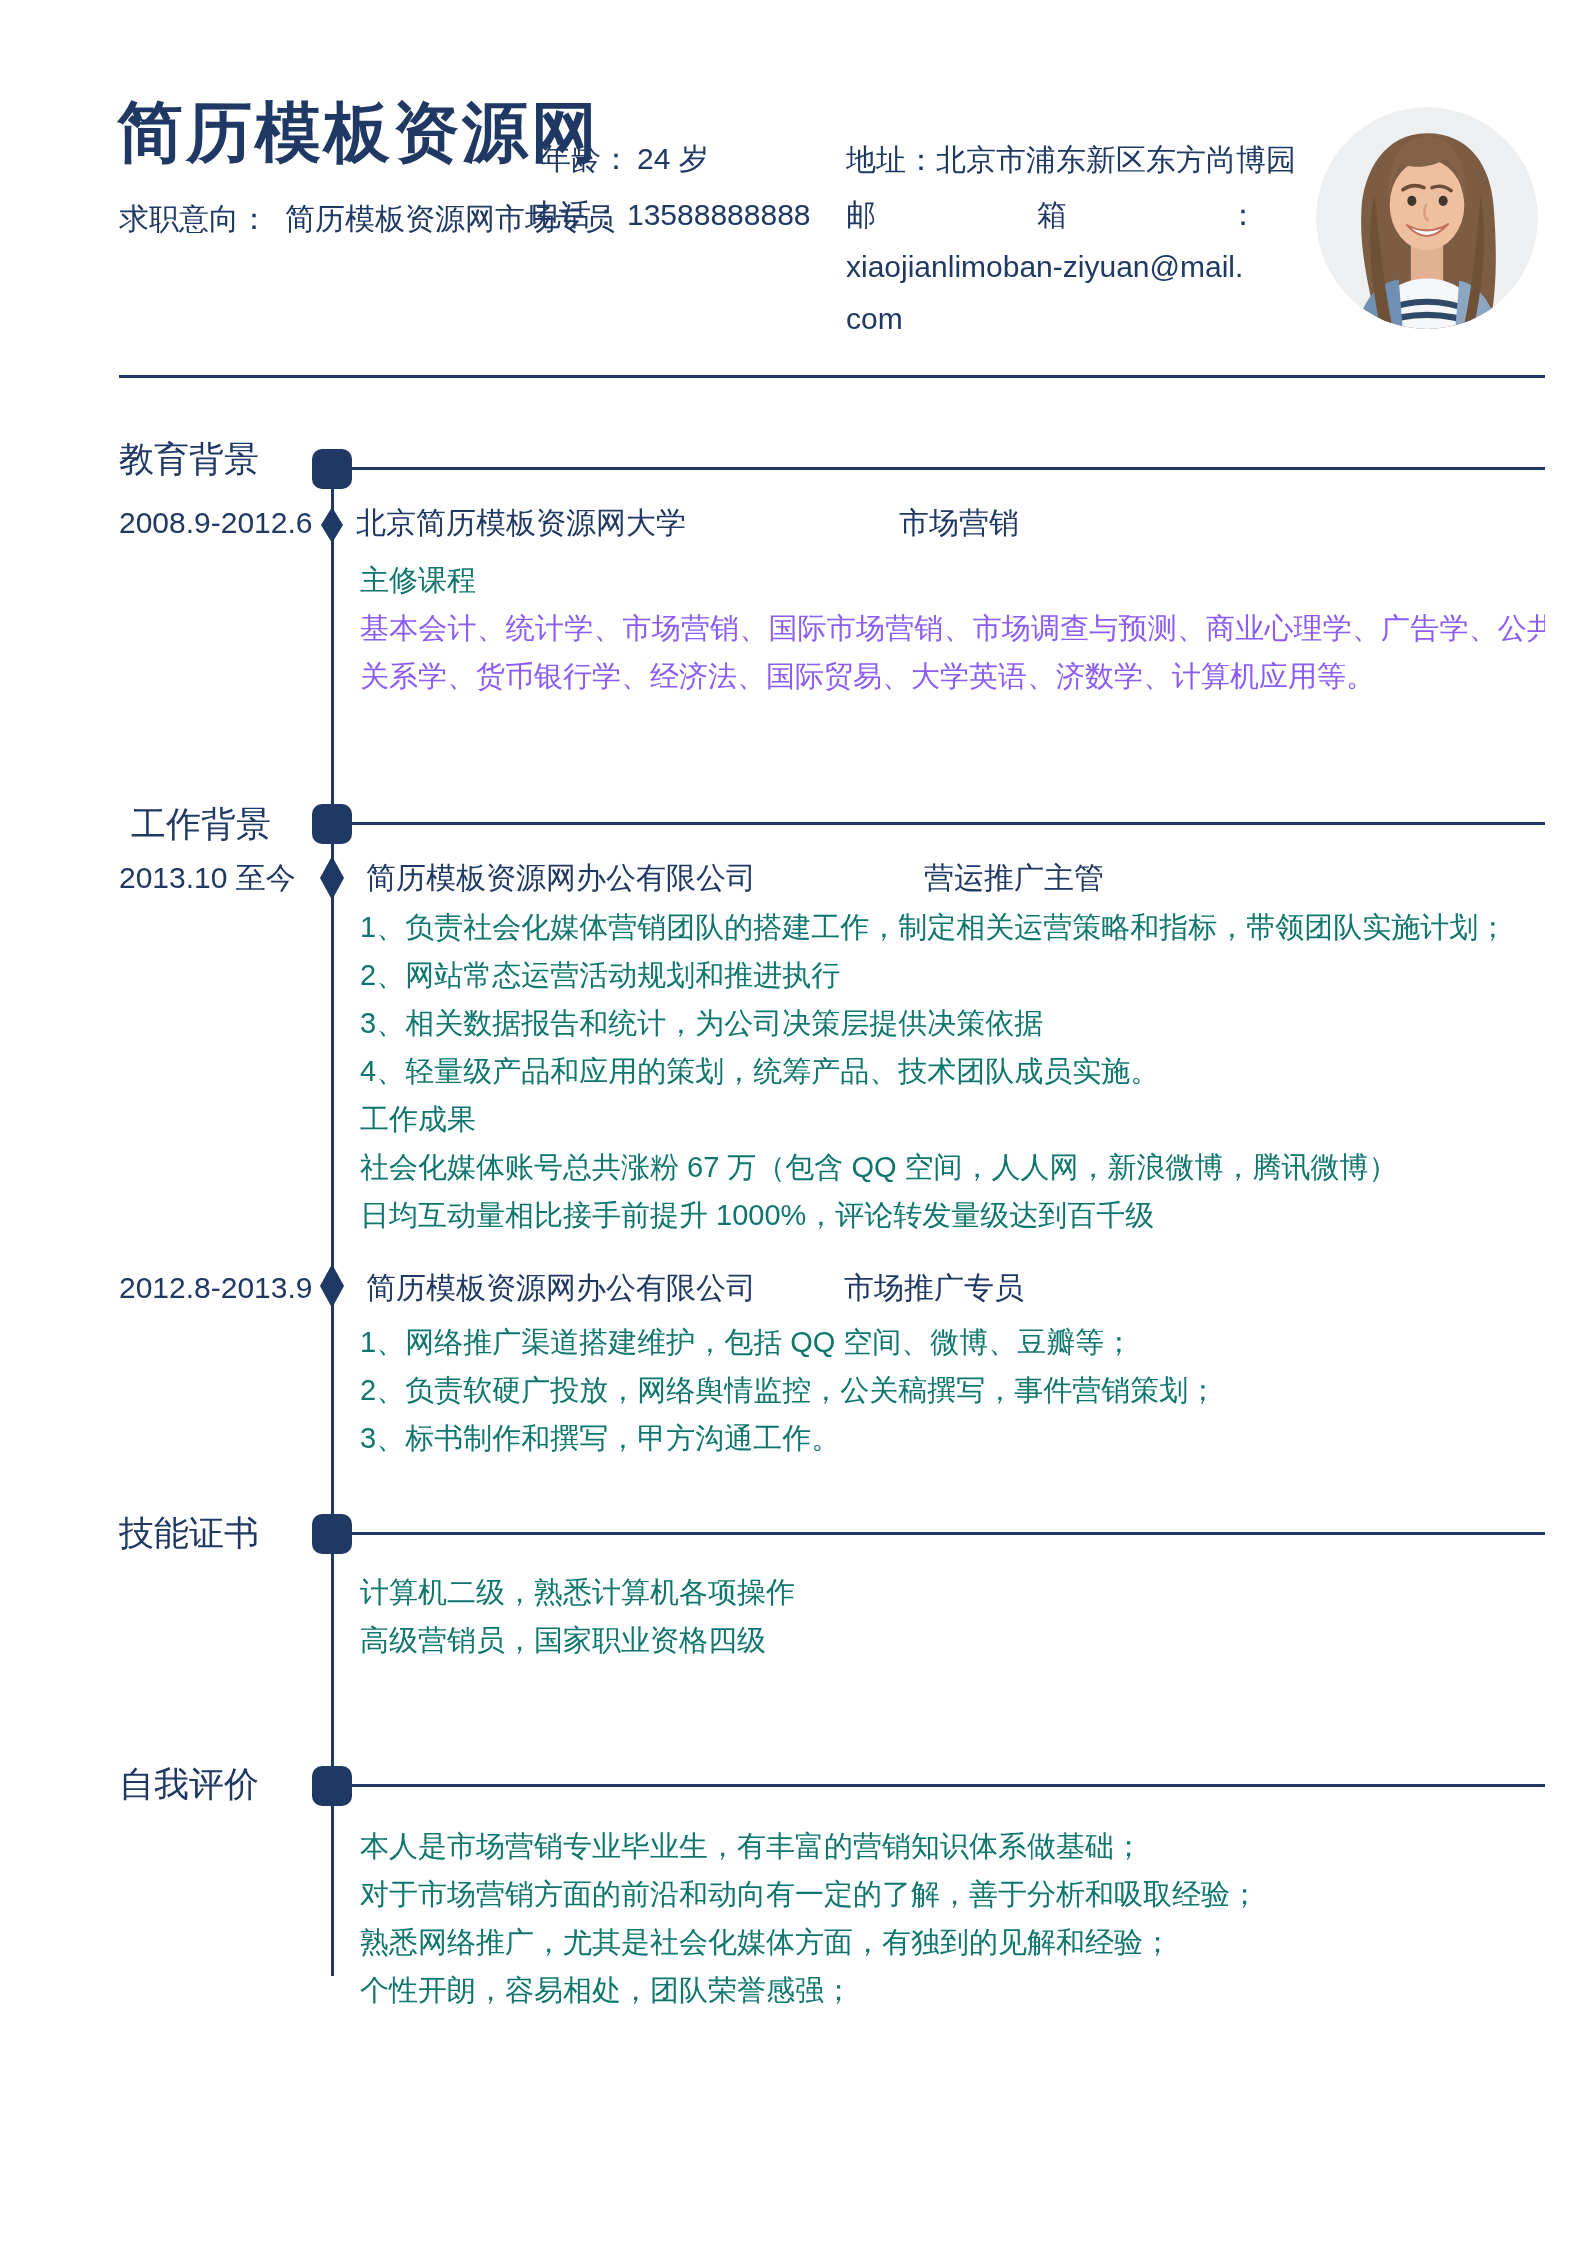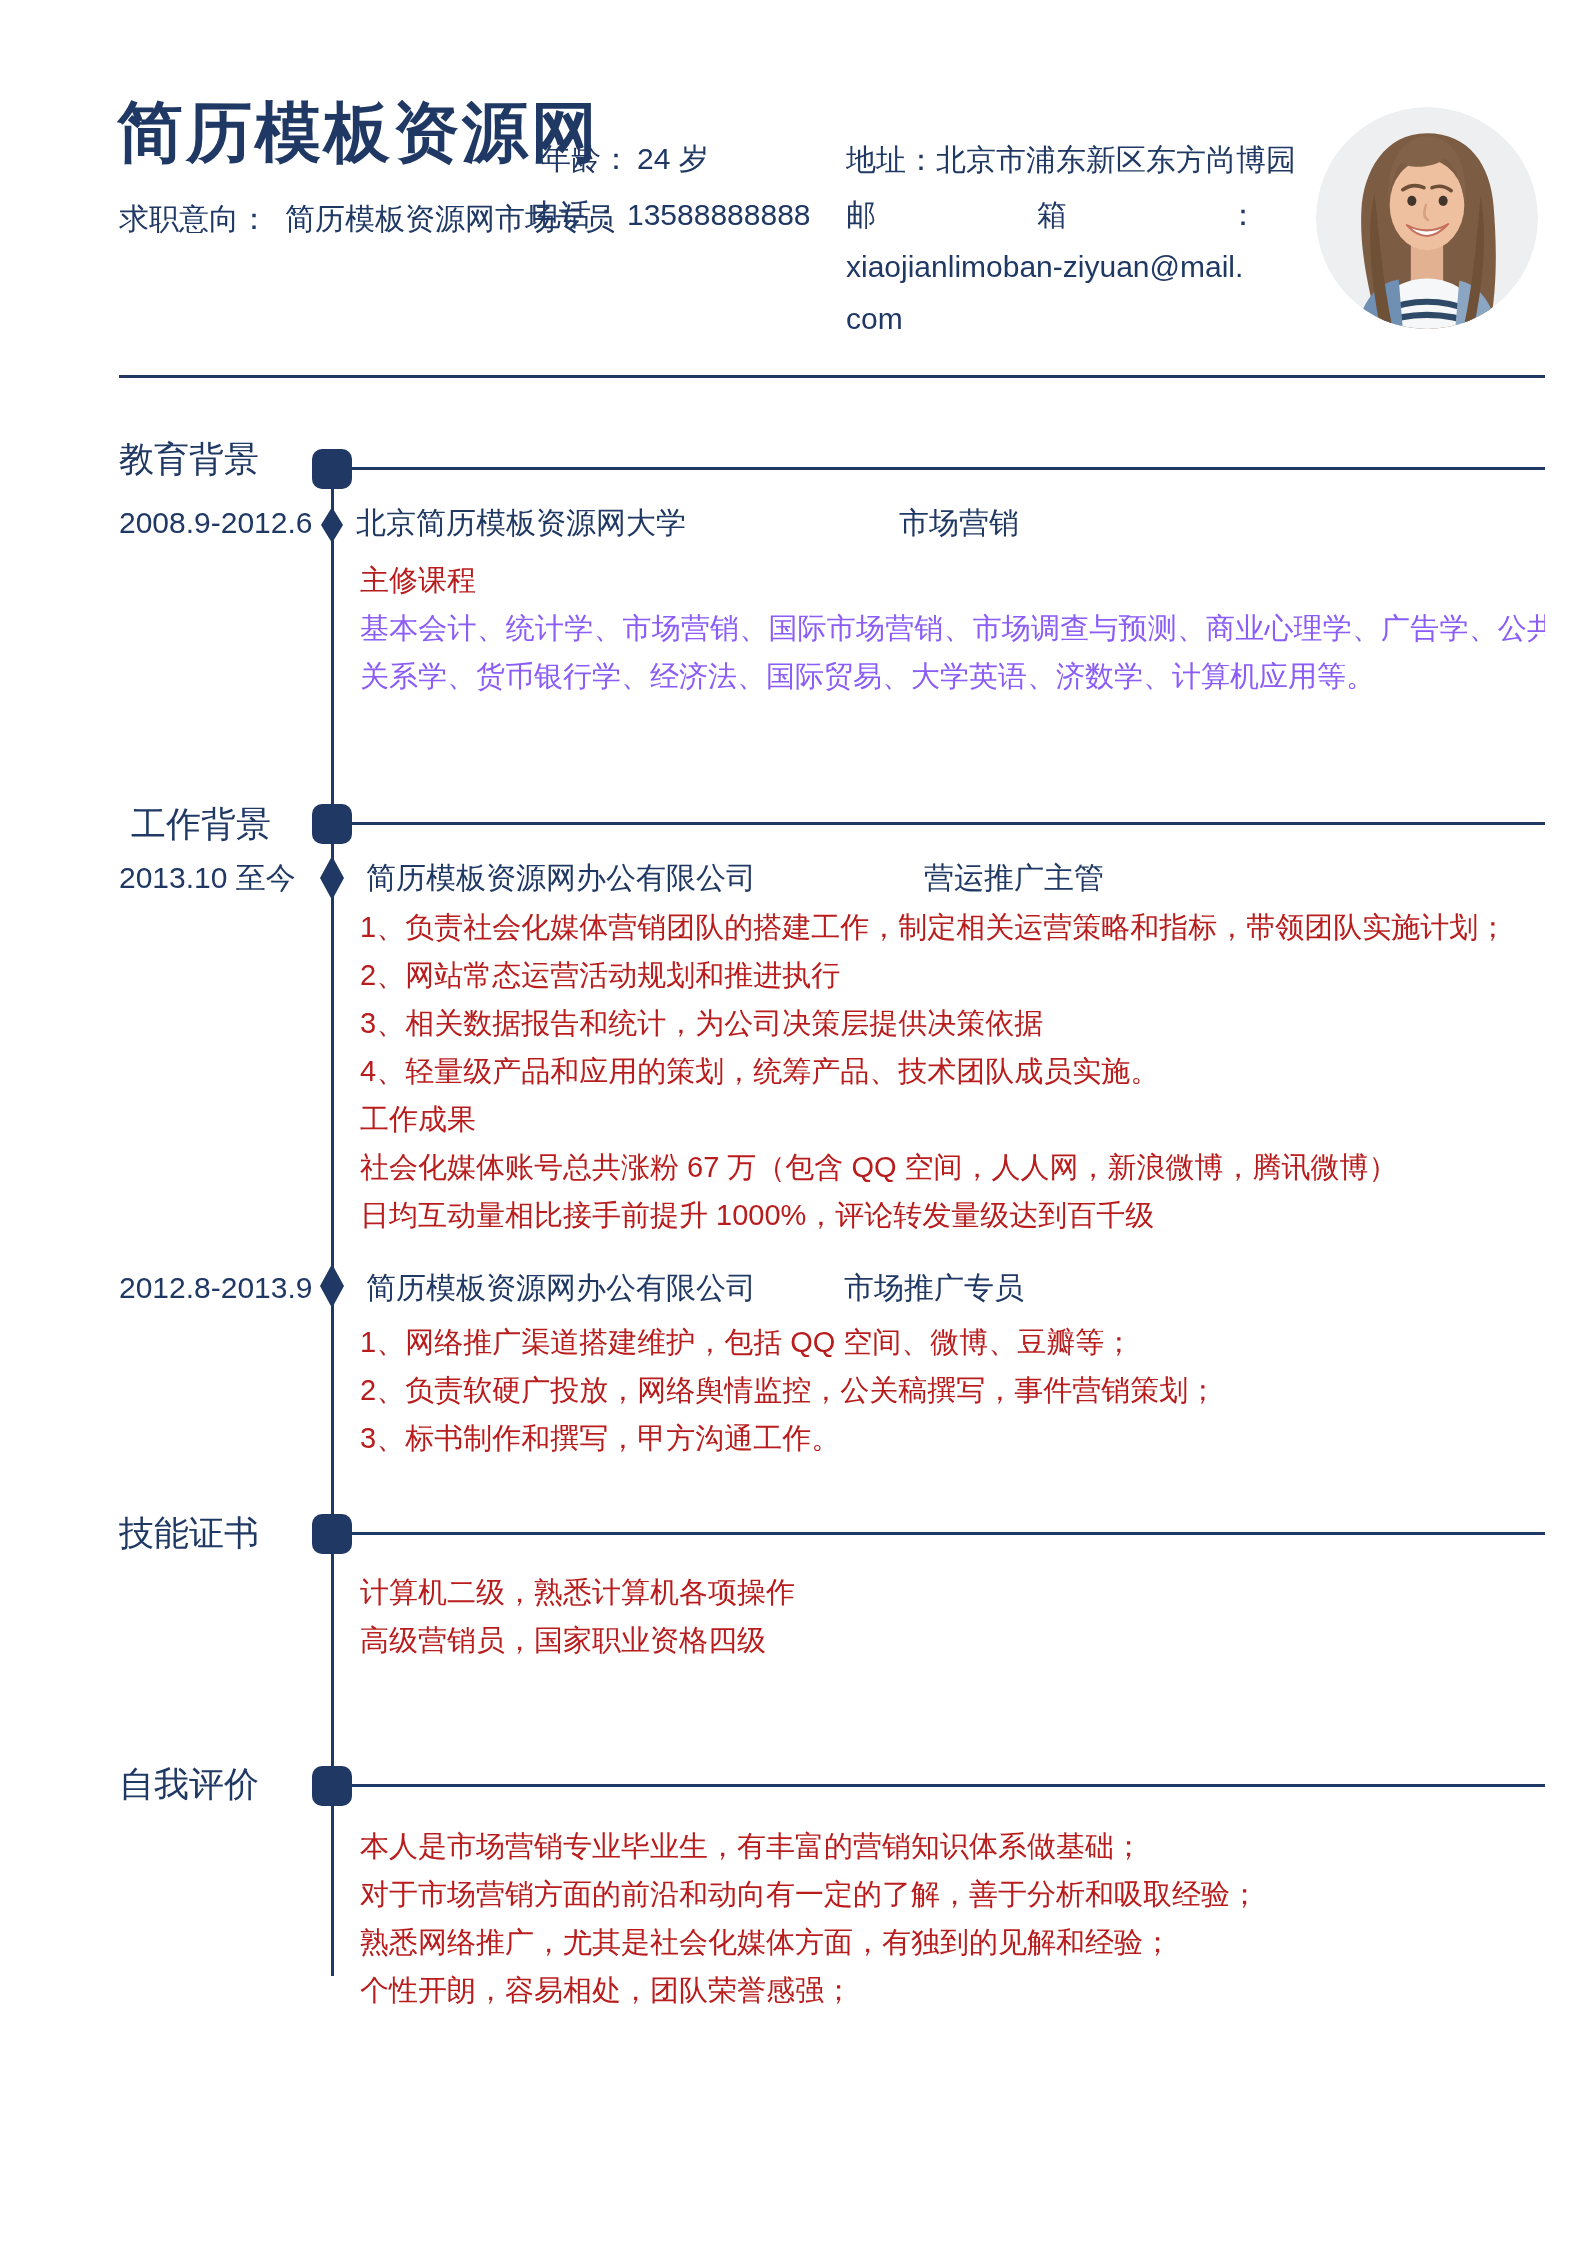--- a/index.html
+++ b/index.html
@@ -19,21 +19,21 @@
   }
   .divider{position:absolute;background:#1f3864;}
   .vline{position:absolute;width:3px;background:#1f3864;z-index:1;}
   .sec-title{position:absolute;font-size:35px;color:#1f3864;white-space:nowrap;line-height:1.2;}
   .sq{position:absolute;width:40px;height:40px;background:#1f3864;border-radius:10px;z-index:2;}
   .hline{position:absolute;height:3px;background:#1f3864;}
   .diamond{position:absolute;background:#1f3864;z-index:2;
     clip-path:polygon(50% 0,100% 50%,50% 100%,0 50%);}
   .row-navy{position:absolute;font-size:30px;color:#1f3864;white-space:nowrap;line-height:1.2;}
   .para{position:absolute;font-size:29px;color:#8b5cf6;line-height:48px;text-align:justify;}
-  .lines{position:absolute;font-size:29px;color:#b91c1c;}
+  .lines{position:absolute;font-size:29px;color:#0f766e;}
   .lines div{line-height:48px;white-space:nowrap;}
   .avatar{
     position:absolute;left:1272px;top:107px;width:222px;height:222px;border-radius:50%;
     overflow:hidden;z-index:2;
   }
 </style>
 </head>
 <body>
 
 <div class="page">

